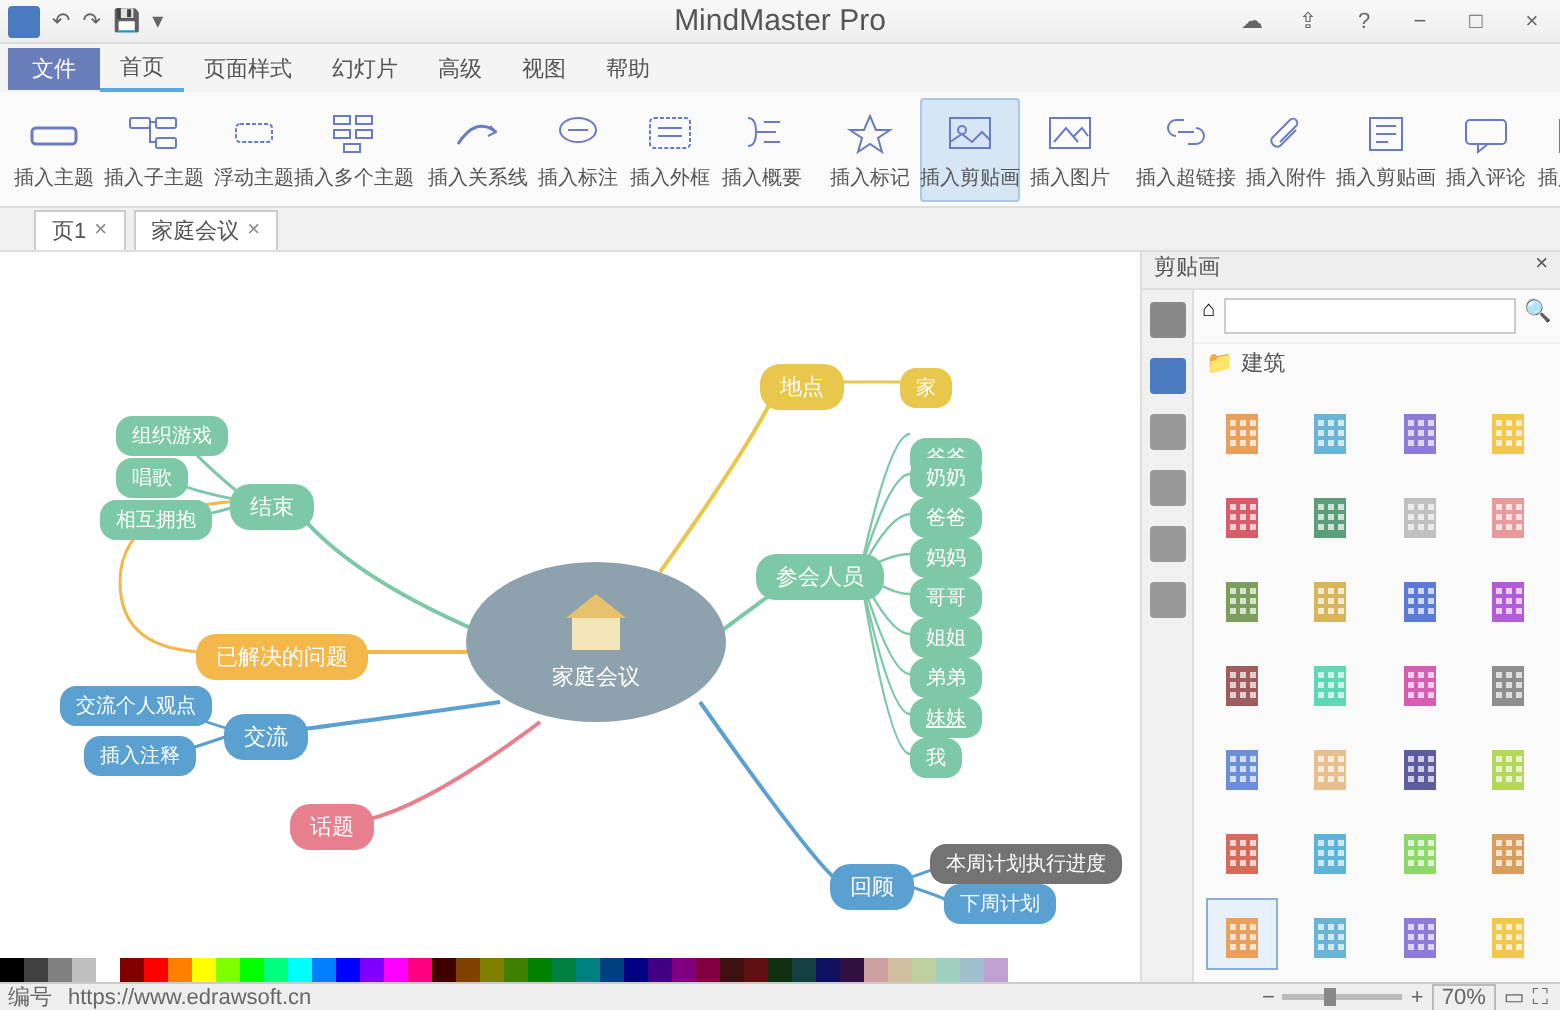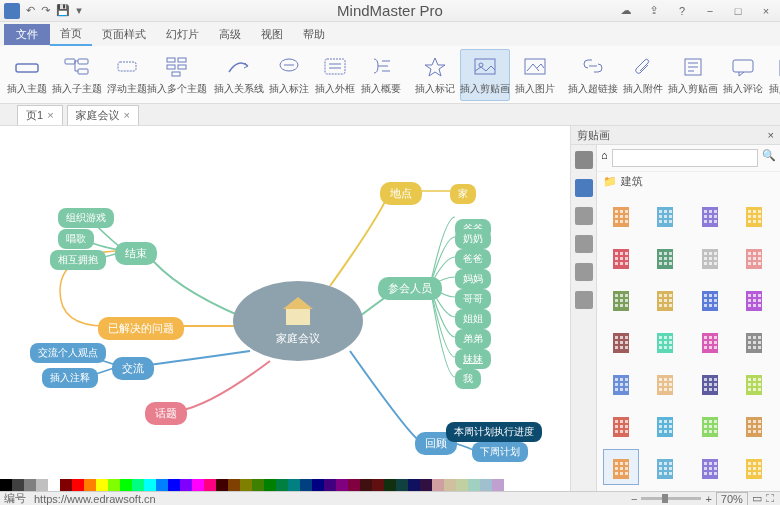--- a/index.html
+++ b/index.html
@@ -28,21 +28,21 @@
 .main{display:flex;height:calc(505px - 22px - 24px - 58px - 22px - 14px)}
 .canvas{flex:1;position:relative;background:#fff;overflow:hidden}
 .mindbox{position:absolute;border-radius:10px;padding:4px 10px;font-size:11px;color:#fff;text-align:center;white-space:nowrap}
 .center{position:absolute;left:233px;top:155px;width:130px;height:80px;background:#8ea2ae;border-radius:50%;display:flex;flex-direction:column;align-items:center;justify-content:center;color:#fff}
 .center .house{width:40px;height:30px;position:relative}
 .center .house::before{content:"";position:absolute;top:0;left:5px;right:5px;border-bottom:12px solid #e8c16e;border-left:15px solid transparent;border-right:15px solid transparent}
 .center .house::after{content:"";position:absolute;top:12px;left:8px;right:8px;height:16px;background:#f2e6b8}
 .small{font-size:10px;padding:3px 8px;border-radius:8px}
 svg.links{position:absolute;top:0;left:0;width:100%;height:100%;pointer-events:none}
 .panel{width:210px;background:#fafafa;border-left:1px solid #ddd;display:flex;flex-direction:column}
-.panel-hdr{height:20px;background:#eee;border-bottom:1px solid #ddd;display:flex;align-items:center;justify-content:space-between;padding:0 6px;font-size:11px;color:#555}
+.panel-hdr{height:20px;background:#eee;border-bottom:1px solid #ddd;display:flex;justify-content:space-between;padding:0 6px;font-size:11px;color:#555}
 .panel-body{flex:1;display:flex}
 .panel-tabs{width:26px;background:#f0f0f0;border-right:1px solid #ddd;display:flex;flex-direction:column;align-items:center;padding-top:6px;gap:10px}
 .panel-tabs i{width:18px;height:18px;background:#999;border-radius:2px;cursor:pointer}
 .panel-content{flex:1;display:flex;flex-direction:column}
 .panel-search{display:flex;padding:4px;gap:4px;border-bottom:1px solid #eee}
 .panel-search input{flex:1;border:1px solid #ccc;height:18px;padding:0 4px;font-size:10px}
 .cliphead{display:flex;align-items:center;gap:4px;padding:2px 6px;color:#555;font-size:10px}
 .clipgrid{flex:1;overflow:auto;display:grid;grid-template-columns:repeat(4,1fr);gap:6px;padding:6px}
 .clip{width:36px;height:36px;display:flex;align-items:center;justify-content:center;cursor:pointer}
 .clip.sel{border:1px solid #8aaed8;background:#e8f1fa}
@@ -313,21 +313,21 @@
         <div class="mindbox small" style="background: rgb(125, 200, 166); left: 455px; top: 123px;">爸爸</div>
         <div class="mindbox small" style="background: rgb(125, 200, 166); left: 455px; top: 143px;">妈妈</div>
         <div class="mindbox small" style="background: rgb(125, 200, 166); left: 455px; top: 163px;">哥哥</div>
         <div class="mindbox small" style="background: rgb(125, 200, 166); left: 455px; top: 183px;">姐姐</div>
         <div class="mindbox small" style="background: rgb(125, 200, 166); left: 455px; top: 203px;">弟弟</div>
         <div class="mindbox small" style="background: rgb(125, 200, 166); left: 455px; top: 223px; text-decoration: underline;">妹妹</div>
         <div class="mindbox small" style="background: rgb(125, 200, 166); left: 455px; top: 243px;">我</div>
       </div>
 
     <div class="mindbox" style="background:#5aa0d0;left:415px;top:306px">回顾</div>
-    <div class="mindbox small" style="background:#0c4a6e;left:446px;top:296px">本周计划执行进度</div>
+    <div class="mindbox small" style="background:#737373;left:465px;top:296px">本周计划执行进度</div>
     <div class="mindbox small" style="background:#5aa0d0;left:472px;top:316px">下周计划</div>
   </div>
 
   <div class="panel">
     <div class="panel-hdr">
         <span>剪贴画</span>
         <span>×</span>
       </div>
     <div class="panel-body">
       <div class="panel-tabs">

